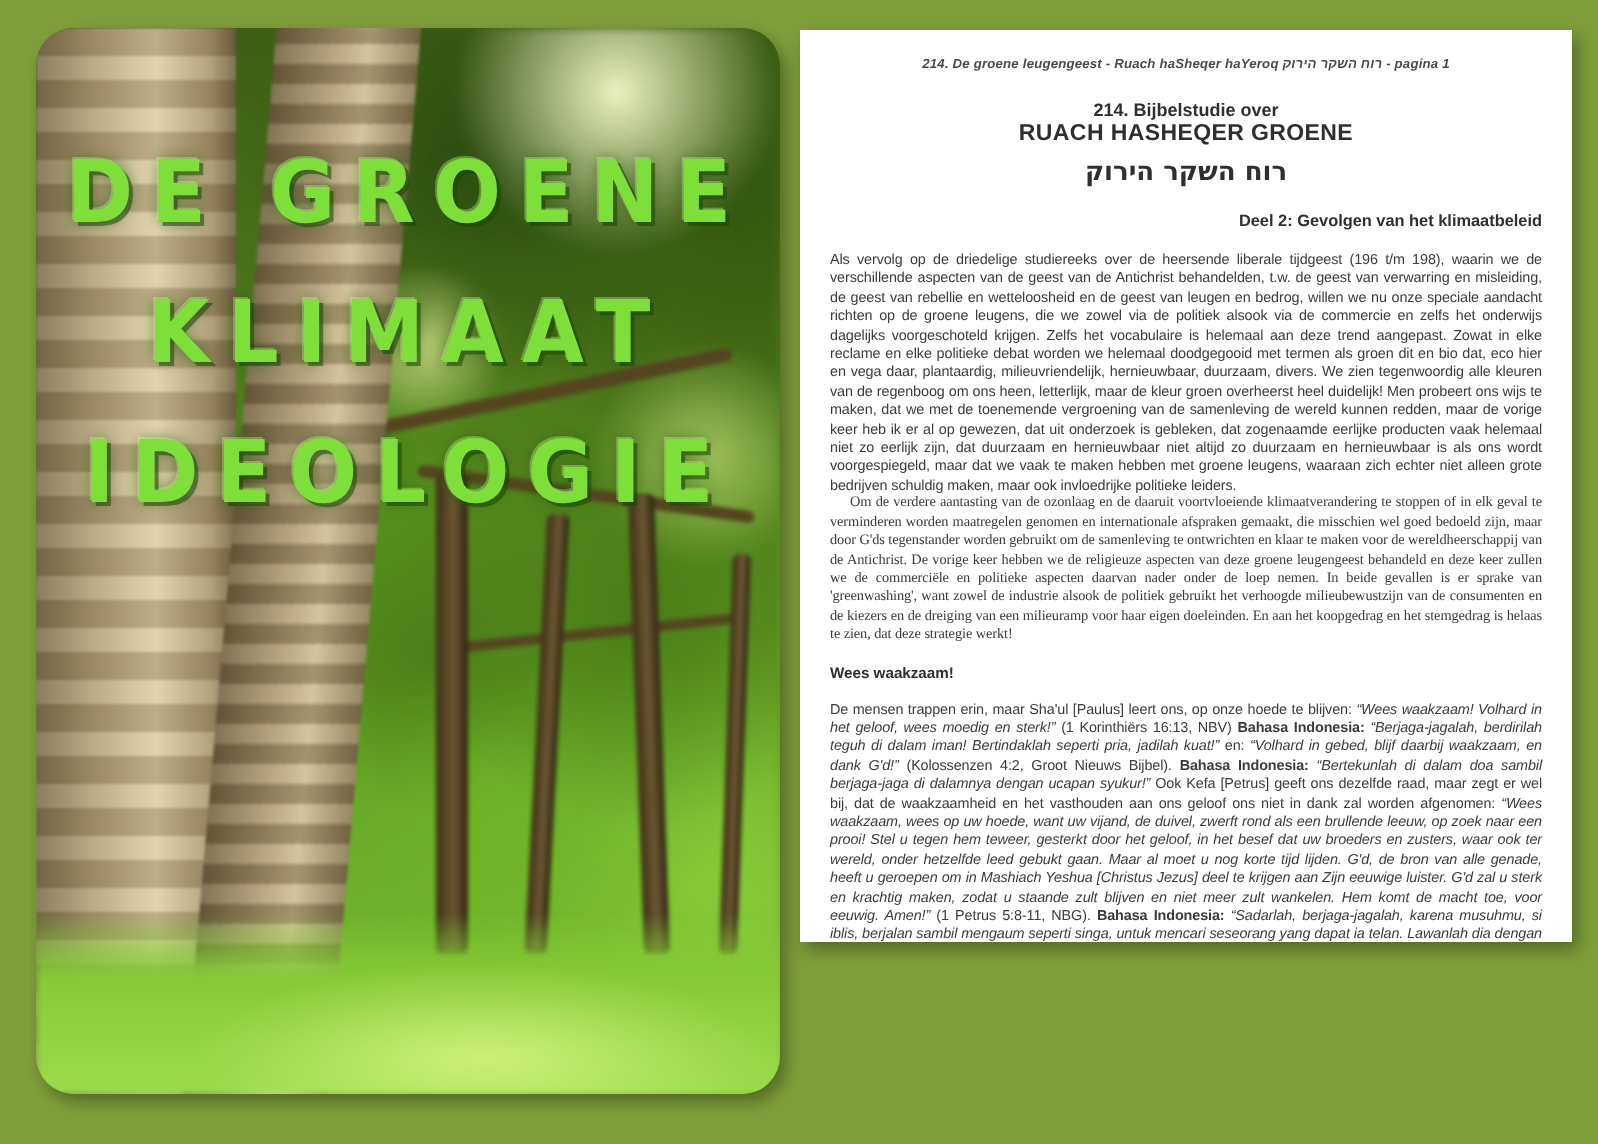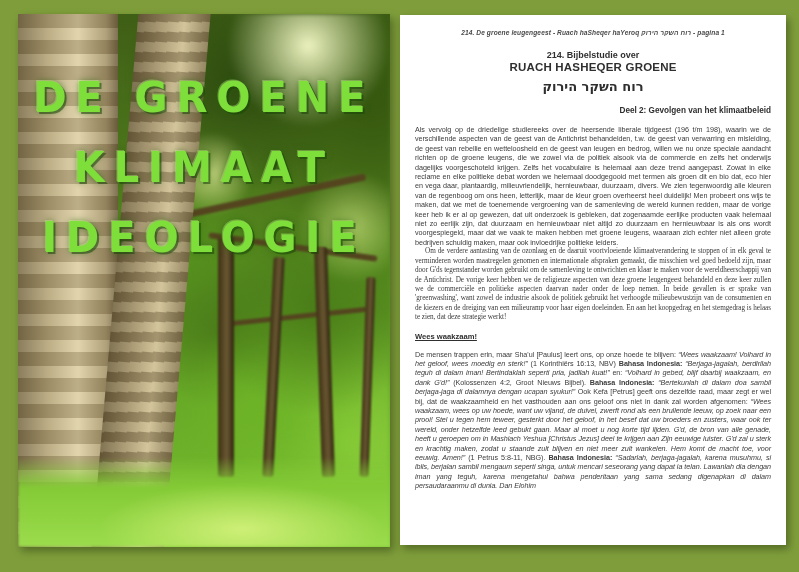--- a/index.html
+++ b/index.html
@@ -10,20 +10,21 @@
     position:relative; width:799px; height:572px;
     background:#7f9e3b;
   }
 
   
   .cover {
     position:absolute; left:18px; top:14px; width:372px; height:533px;
     overflow:hidden;
     background:linear-gradient(180deg,#3f5e16 0%,#4f7c1c 35%,#63a226 70%,#7cc334 100%);
     box-shadow:3px 4px 8px rgba(30,45,10,0.45);
+    border-radius:19px;
   }
   .foliage {
     position:absolute; inset:0;
     background:
       radial-gradient(circle at 78% 6%, rgba(246,250,200,0.95) 0%, rgba(246,250,200,0) 14%),
       radial-gradient(circle at 52% 30%, rgba(235,245,160,0.7) 0%, rgba(235,245,160,0) 10%),
       radial-gradient(circle at 90% 40%, rgba(220,240,140,0.6) 0%, rgba(220,240,140,0) 12%),
       radial-gradient(circle at 60% 12%, #2e4c10 0%, rgba(46,76,16,0) 22%),
       radial-gradient(circle at 95% 15%, #35570f 0%, rgba(53,87,15,0) 25%),
       radial-gradient(circle at 45% 45%, #55901e 0%, rgba(85,144,30,0) 24%),
@@ -78,21 +79,21 @@
     text-shadow:
       2px 2px 0 rgba(25,70,8,0.55),
      -1px -1px 0 rgba(210,255,150,0.35),
       0 0 7px rgba(40,95,12,0.65);
     transform:scaleY(1.08);
     white-space:nowrap;
   }
 
   
   .doc {
-    position:absolute; left:400px; top:15px; width:386px; height:530px;
+    position:absolute; left:400px; top:15px; width:386px; height:456px;
     background:#ffffff;
     box-shadow:3px 4px 8px rgba(30,45,10,0.45);
     padding:14px 15px 0 15px;
     overflow:hidden;
     color:#3b3b3b;
   }
   .doc-header {
     text-align:center;
     font-size:6.6px; font-weight:bold; font-style:italic;
     color:#4a4a4a;
@@ -111,21 +112,21 @@
 
   .body-text {
     font-size:7.2px;
     line-height:9.4px;
     text-align:justify;
     color:#3b3b3b;
     letter-spacing:-0.05px;
   }
   .body-text.indent { text-indent:10px;font-family:Liberation Serif, serif; }
   .section-heading {
-    font-size:7.6px; font-weight:bold; text-decoration:underline;
+    font-size:7.6px; font-weight:bold; 
     margin-top:9px; margin-bottom:9px; color:#2f2f2f;
   }
   .seg-bold { font-weight:bold; }
   .seg-italic { font-style:italic; }
 </style>
 </head>
 <body>
 
 <div class="canvas">
 

